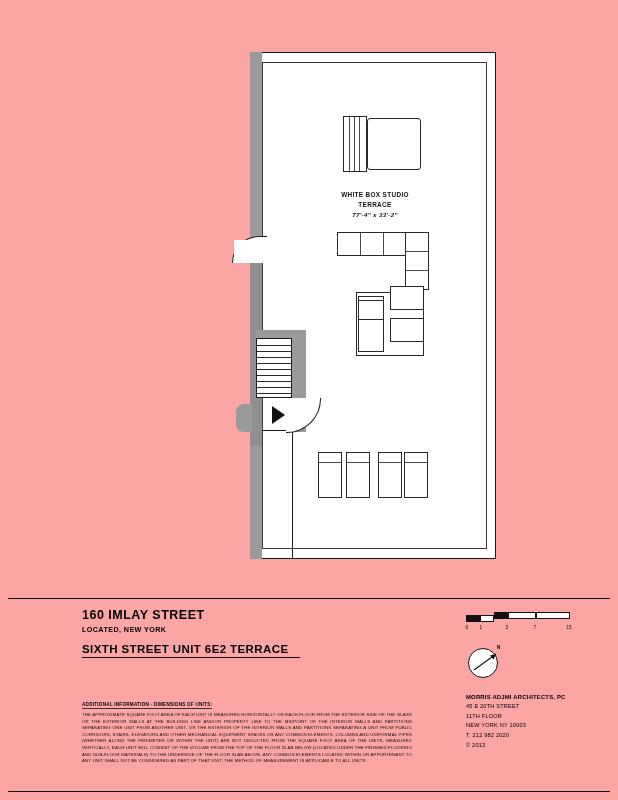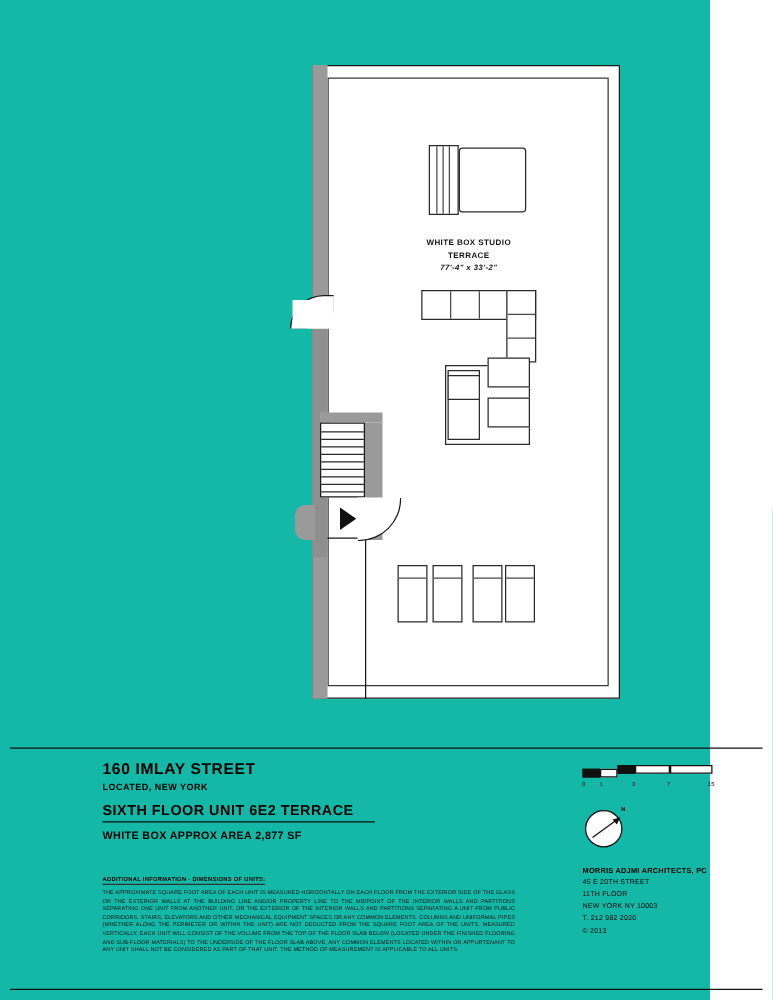--- a/index.html
+++ b/index.html
@@ -11,22 +11,22 @@
     width: 618px;
     height: 800px;
     font-family: "Liberation Sans", sans-serif;
     color: #000;
     position: relative;
     overflow: hidden;
   }
   .sheet {
     position: absolute;
     left: 0; top: 0;
-    width: 568px; height: 800px;
-    background: #14b8a6;
+    width: 618px; height: 800px;
+    background: #fca5a5;
   }
 
   
   .plan-area {
     position: absolute;
     left: 0; top: 0;
     width: 618px;
     height: 596px;
   }
 
@@ -541,23 +541,22 @@
       <div class="dim">77'-4" x 33'-2"</div>
     </div>
   </div>
 
   <div class="rule-top"></div>
   <div class="rule-bottom"></div>
 
   <div class="title-block">
     <div class="addr">160 IMLAY STREET</div>
     <div class="city">LOCATED, NEW YORK</div>
-    <div class="unit">SIXTH FLOOR UNIT 6E2 TERRACE</div>
+    <div class="unit">SIXTH STREET UNIT 6E2 TERRACE</div>
     <div class="unit-rule"></div>
-    <div class="area">WHITE BOX  APPROX AREA  2,877 SF</div>
   </div>
 
   <div class="notes">
     <div class="notes-head">ADDITIONAL INFORMATION - DIMENSIONS OF UNITS:</div>
     <div class="notes-body">THE APPROXIMATE SQUARE FOOT AREA OF EACH UNIT IS MEASURED HORIZONTALLY ON EACH FLOOR FROM THE EXTERIOR SIDE OF THE GLASS OR THE EXTERIOR WALLS AT THE BUILDING LINE AND/OR PROPERTY LINE TO THE MIDPOINT OF THE INTERIOR WALLS AND PARTITIONS SEPARATING ONE UNIT FROM ANOTHER UNIT, OR THE EXTERIOR OF THE INTERIOR WALLS AND PARTITIONS SEPARATING A UNIT FROM PUBLIC CORRIDORS, STAIRS, ELEVATORS AND OTHER MECHANICAL EQUIPMENT SPACES OR ANY COMMON ELEMENTS. COLUMNS AND UNIFORMAL PIPES (WHETHER ALONG THE PERIMETER OR WITHIN THE UNIT) ARE NOT DEDUCTED FROM THE SQUARE FOOT AREA OF THE UNITS. MEASURED VERTICALLY, EACH UNIT WILL CONSIST OF THE VOLUME FROM THE TOP OF THE FLOOR SLAB BELOW (LOCATED UNDER THE FINISHED FLOORING AND SUB-FLOOR MATERIALS) TO THE UNDERSIDE OF THE FLOOR SLAB ABOVE, ANY COMMON ELEMENTS LOCATED WITHIN OR APPURTENANT TO ANY UNIT SHALL NOT BE CONSIDERED AS PART OF THAT UNIT. THE METHOD OF MEASUREMENT IS APPLICABLE TO ALL UNITS.</div>
   </div>
 
   <div class="firm">
     <div class="firm-name">MORRIS ADJMI ARCHITECTS, PC</div>
     <div>45 E 20TH STREET</div>

